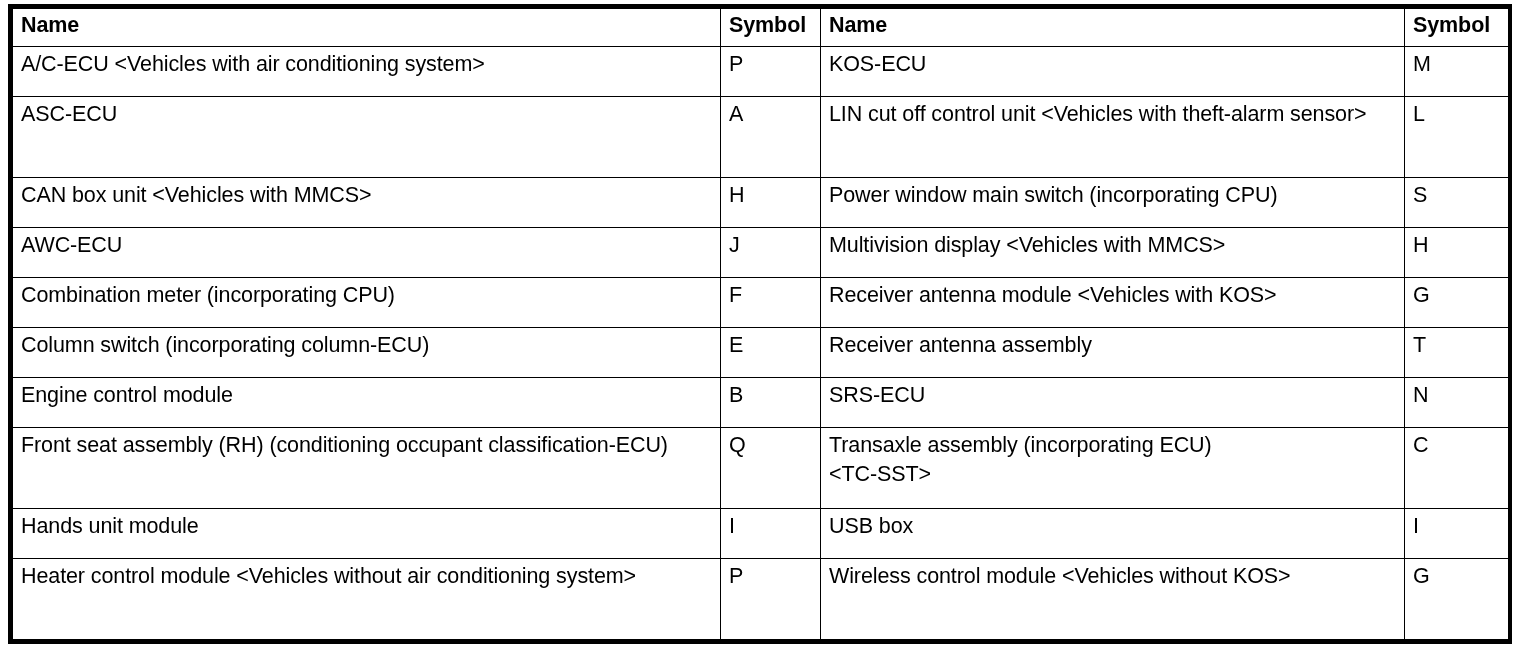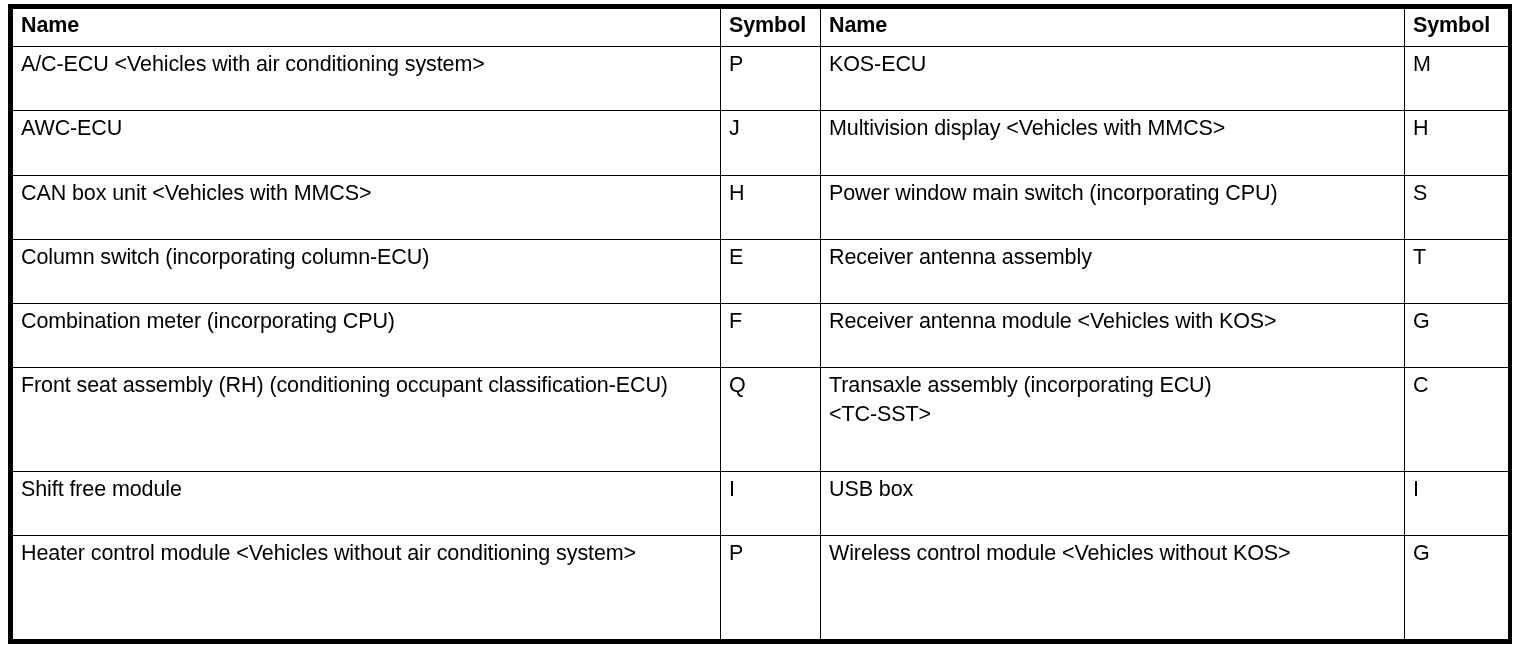--- a/index.html
+++ b/index.html
@@ -97,53 +97,65 @@
           <th>Symbol</th>
         </tr>
       </thead>
       <tbody id="table-body">
           <tr class="r-1">
             <td>A/C-ECU &lt;Vehicles with air conditioning system&gt;</td>
             <td class="sym">P</td>
             <td>KOS-ECU</td>
             <td class="sym">M</td>
           </tr>
-          <tr class="r-1">
-            <td>AWC-ECU</td>
-            <td class="sym">J</td>
-            <td>Multivision display &lt;Vehicles with MMCS&gt;</td>
-            <td class="sym">H</td>
+          <tr class="r-2">
+            <td>ASC-ECU</td>
+            <td class="sym">A</td>
+            <td>LIN cut off control unit &lt;Vehicles with theft-alarm sensor&gt;</td>
+            <td class="sym">L</td>
           </tr>
           <tr class="r-1">
             <td>CAN box unit &lt;Vehicles with MMCS&gt;</td>
             <td class="sym">H</td>
             <td>Power window main switch (incorporating CPU)</td>
             <td class="sym">S</td>
           </tr>
           <tr class="r-1">
+            <td>AWC-ECU</td>
+            <td class="sym">J</td>
+            <td>Multivision display &lt;Vehicles with MMCS&gt;</td>
+            <td class="sym">H</td>
+          </tr>
+          <tr class="r-1">
+            <td>Combination meter (incorporating CPU)</td>
+            <td class="sym">F</td>
+            <td>Receiver antenna module &lt;Vehicles with KOS&gt;</td>
+            <td class="sym">G</td>
+          </tr>
+          <tr class="r-1">
             <td>Column switch (incorporating column-ECU)</td>
             <td class="sym">E</td>
             <td>Receiver antenna assembly</td>
             <td class="sym">T</td>
           </tr>
           <tr class="r-1">
-            <td>Combination meter (incorporating CPU)</td>
-            <td class="sym">F</td>
-            <td>Receiver antenna module &lt;Vehicles with KOS&gt;</td>
-            <td class="sym">G</td>
+            <td>Engine control module</td>
+            <td class="sym">B</td>
+            <td>SRS-ECU</td>
+            <td class="sym">N</td>
           </tr>
           <tr class="r-2">
             <td>Front seat assembly (RH) (conditioning occupant classification-ECU)</td>
             <td class="sym">Q</td>
             <td>Transaxle assembly (incorporating ECU)
 &lt;TC-SST&gt;</td>
             <td class="sym">C</td>
           </tr>
           <tr class="r-1">
-            <td>Shift free module</td>
+            <td>Hands unit module</td>
             <td class="sym">I</td>
             <td>USB box</td>
             <td class="sym">I</td>
           </tr>
           <tr class="r-2">
             <td>Heater control module &lt;Vehicles without air conditioning system&gt;</td>
             <td class="sym">P</td>
             <td>Wireless control module &lt;Vehicles without KOS&gt;</td>
             <td class="sym">G</td>
           </tr>

